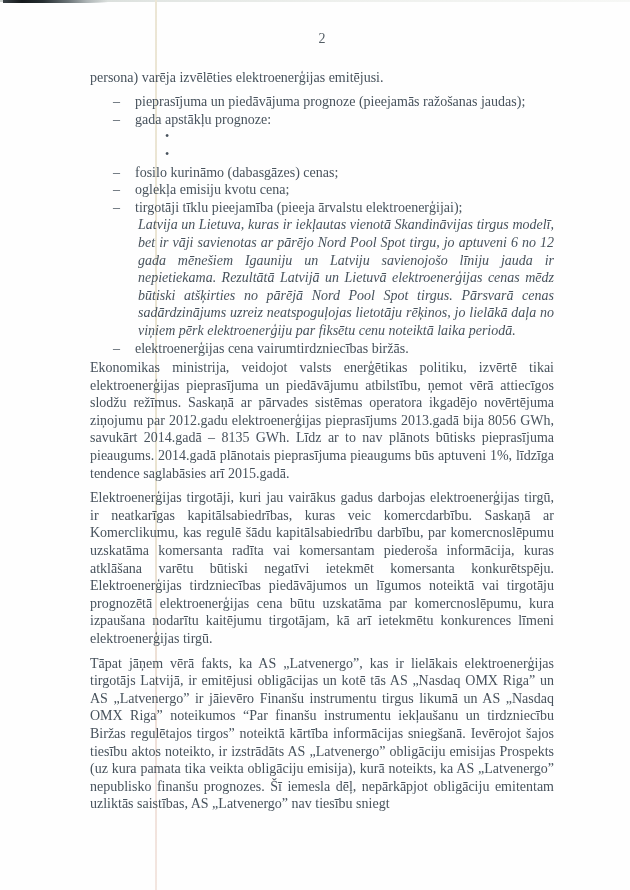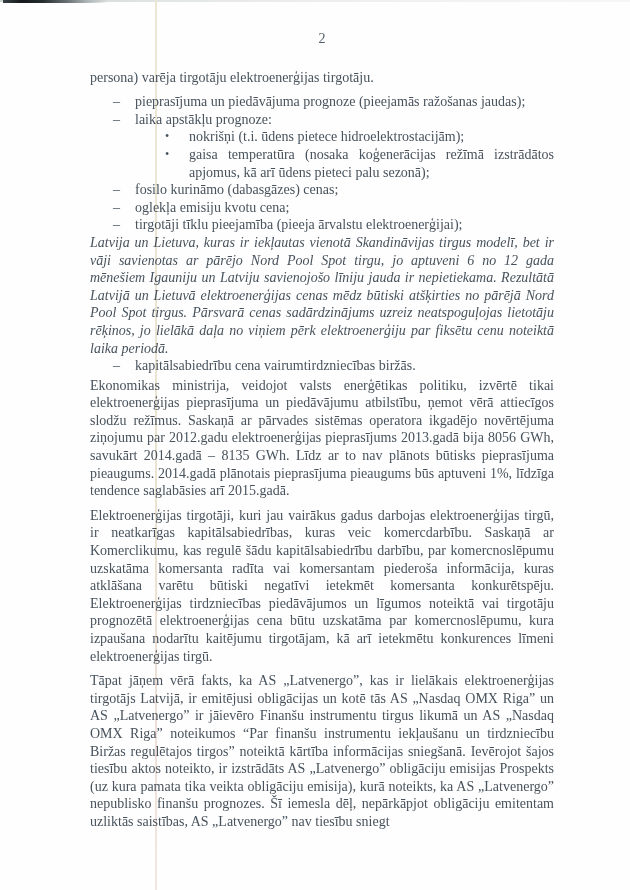--- a/index.html
+++ b/index.html
@@ -39,80 +39,78 @@
     text-align:justify;
     text-justify:inter-word;
   }
   .page-number {
     text-align:center;
     margin:0 0 21px 0;
     color:#525c64;
   }
   .para { margin:0; }
   .mb { margin-bottom:7px; }
-  .italic { font-style:italic; }
+  .italic { font-style:italic;margin-left:48px; }
   .row { display:flex; margin:0; }
   .row .marker { flex:0 0 auto; text-align:left; }
   .row .row-text { flex:1 1 auto; text-align:justify;font-family:Liberation Serif, serif; }
   .l1 .marker { margin-left:23px; width:22px; }
   .l2 .marker { margin-left:75px; width:24px; }
   .l2 .bullet-glyph { font-size:12px; }
 </style>
 </head>
 <body>
 
 <div class="page">
 
   <div class="top-edge"></div>
   <div class="scan-bar"></div>
   <div class="seam"></div>
 
   <div class="content">
 
     <div class="page-number">2</div>
 
-    <p class="para mb">persona) varēja tirgotāju elektroenerģijas tirgotāju.</p>
+    <p class="para mb">persona) varēja izvēlēties elektroenerģijas emitējusi.</p>
 
 
     <div>
       <div class="row l1">
         <span class="marker">–</span>
         <div class="row-text">pieprasījuma un piedāvājuma prognoze (pieejamās ražošanas jaudas);</div>
       </div>
       <div class="row l1">
         <span class="marker">–</span>
-        <div class="row-text">laika apstākļu prognoze:</div>
+        <div class="row-text">gada apstākļu prognoze:</div>
       </div>
       <div class="row l2">
         <span class="marker bullet-glyph">•</span>
-        <div class="row-text">nokrišņi (t.i. ūdens pietece hidroelektrostacijām);</div>
       </div>
       <div class="row l2">
         <span class="marker bullet-glyph">•</span>
-        <div class="row-text">gaisa temperatūra (nosaka koģenerācijas režīmā izstrādātos apjomus, kā arī ūdens pieteci palu sezonā);</div>
       </div>
       <div class="row l1">
         <span class="marker">–</span>
         <div class="row-text">fosilo kurināmo (dabasgāzes) cenas;</div>
       </div>
       <div class="row l1">
         <span class="marker">–</span>
         <div class="row-text">oglekļa emisiju kvotu cena;</div>
       </div>
       <div class="row l1">
         <span class="marker">–</span>
         <div class="row-text">tirgotāji tīklu pieejamība (pieeja ārvalstu elektroenerģijai);</div>
       </div>
     </div>
 
     <p class="para italic">Latvija un Lietuva, kuras ir iekļautas vienotā Skandināvijas tirgus modelī, bet ir vāji savienotas ar pārējo Nord Pool Spot tirgu, jo aptuveni 6 no 12 gada mēnešiem Igauniju un Latviju savienojošo līniju jauda ir nepietiekama. Rezultātā Latvijā un Lietuvā elektroenerģijas cenas mēdz būtiski atšķirties no pārējā Nord Pool Spot tirgus. Pārsvarā cenas sadārdzinājums uzreiz neatspoguļojas lietotāju rēķinos, jo lielākā daļa no viņiem pērk elektroenerģiju par fiksētu cenu noteiktā laika periodā.</p>
 
     <div class="row l1">
       <span class="marker">–</span>
-      <div class="row-text">kapitālsabiedrību cena vairumtirdzniecības biržās.</div>
+      <div class="row-text">elektroenerģijas cena vairumtirdzniecības biržās.</div>
     </div>
 
     <p class="para mb" style="margin-top:2px;">Ekonomikas ministrija, veidojot valsts enerģētikas politiku, izvērtē tikai elektroenerģijas pieprasījuma un piedāvājumu atbilstību, ņemot vērā attiecīgos slodžu režīmus. Saskaņā ar pārvades sistēmas operatora ikgadējo novērtējuma ziņojumu par 2012.gadu elektroenerģijas pieprasījums 2013.gadā bija 8056 GWh, savukārt 2014.gadā – 8135 GWh. Līdz ar to nav plānots būtisks pieprasījuma pieaugums. 2014.gadā plānotais pieprasījuma pieaugums būs aptuveni 1%, līdzīga tendence saglabāsies arī 2015.gadā.</p>
 
     <p class="para mb">Elektroenerģijas tirgotāji, kuri jau vairākus gadus darbojas elektroenerģijas tirgū, ir neatkarīgas kapitālsabiedrības, kuras veic komercdarbību. Saskaņā ar Komerclikumu, kas regulē šādu kapitālsabiedrību darbību, par komercnoslēpumu uzskatāma komersanta radīta vai komersantam piederoša informācija, kuras atklāšana varētu būtiski negatīvi ietekmēt komersanta konkurētspēju. Elektroenerģijas tirdzniecības piedāvājumos un līgumos noteiktā vai tirgotāju prognozētā elektroenerģijas cena būtu uzskatāma par komercnoslēpumu, kura izpaušana nodarītu kaitējumu tirgotājam, kā arī ietekmētu konkurences līmeni elektroenerģijas tirgū.</p>
 
     <p class="para">Tāpat jāņem vērā fakts, ka AS „Latvenergo”, kas ir lielākais elektroenerģijas tirgotājs Latvijā, ir emitējusi obligācijas un kotē tās AS „Nasdaq OMX Riga” un AS „Latvenergo” ir jāievēro Finanšu instrumentu tirgus likumā un AS „Nasdaq OMX Riga” noteikumos “Par finanšu instrumentu iekļaušanu un tirdzniecību Biržas regulētajos tirgos” noteiktā kārtība informācijas sniegšanā. Ievērojot šajos tiesību aktos noteikto, ir izstrādāts AS „Latvenergo” obligāciju emisijas Prospekts (uz kura pamata tika veikta obligāciju emisija), kurā noteikts, ka AS „Latvenergo” nepublisko finanšu prognozes. Šī iemesla dēļ, nepārkāpjot obligāciju emitentam uzliktās saistības, AS „Latvenergo” nav tiesību sniegt</p>
 
   </div>
 </div>

